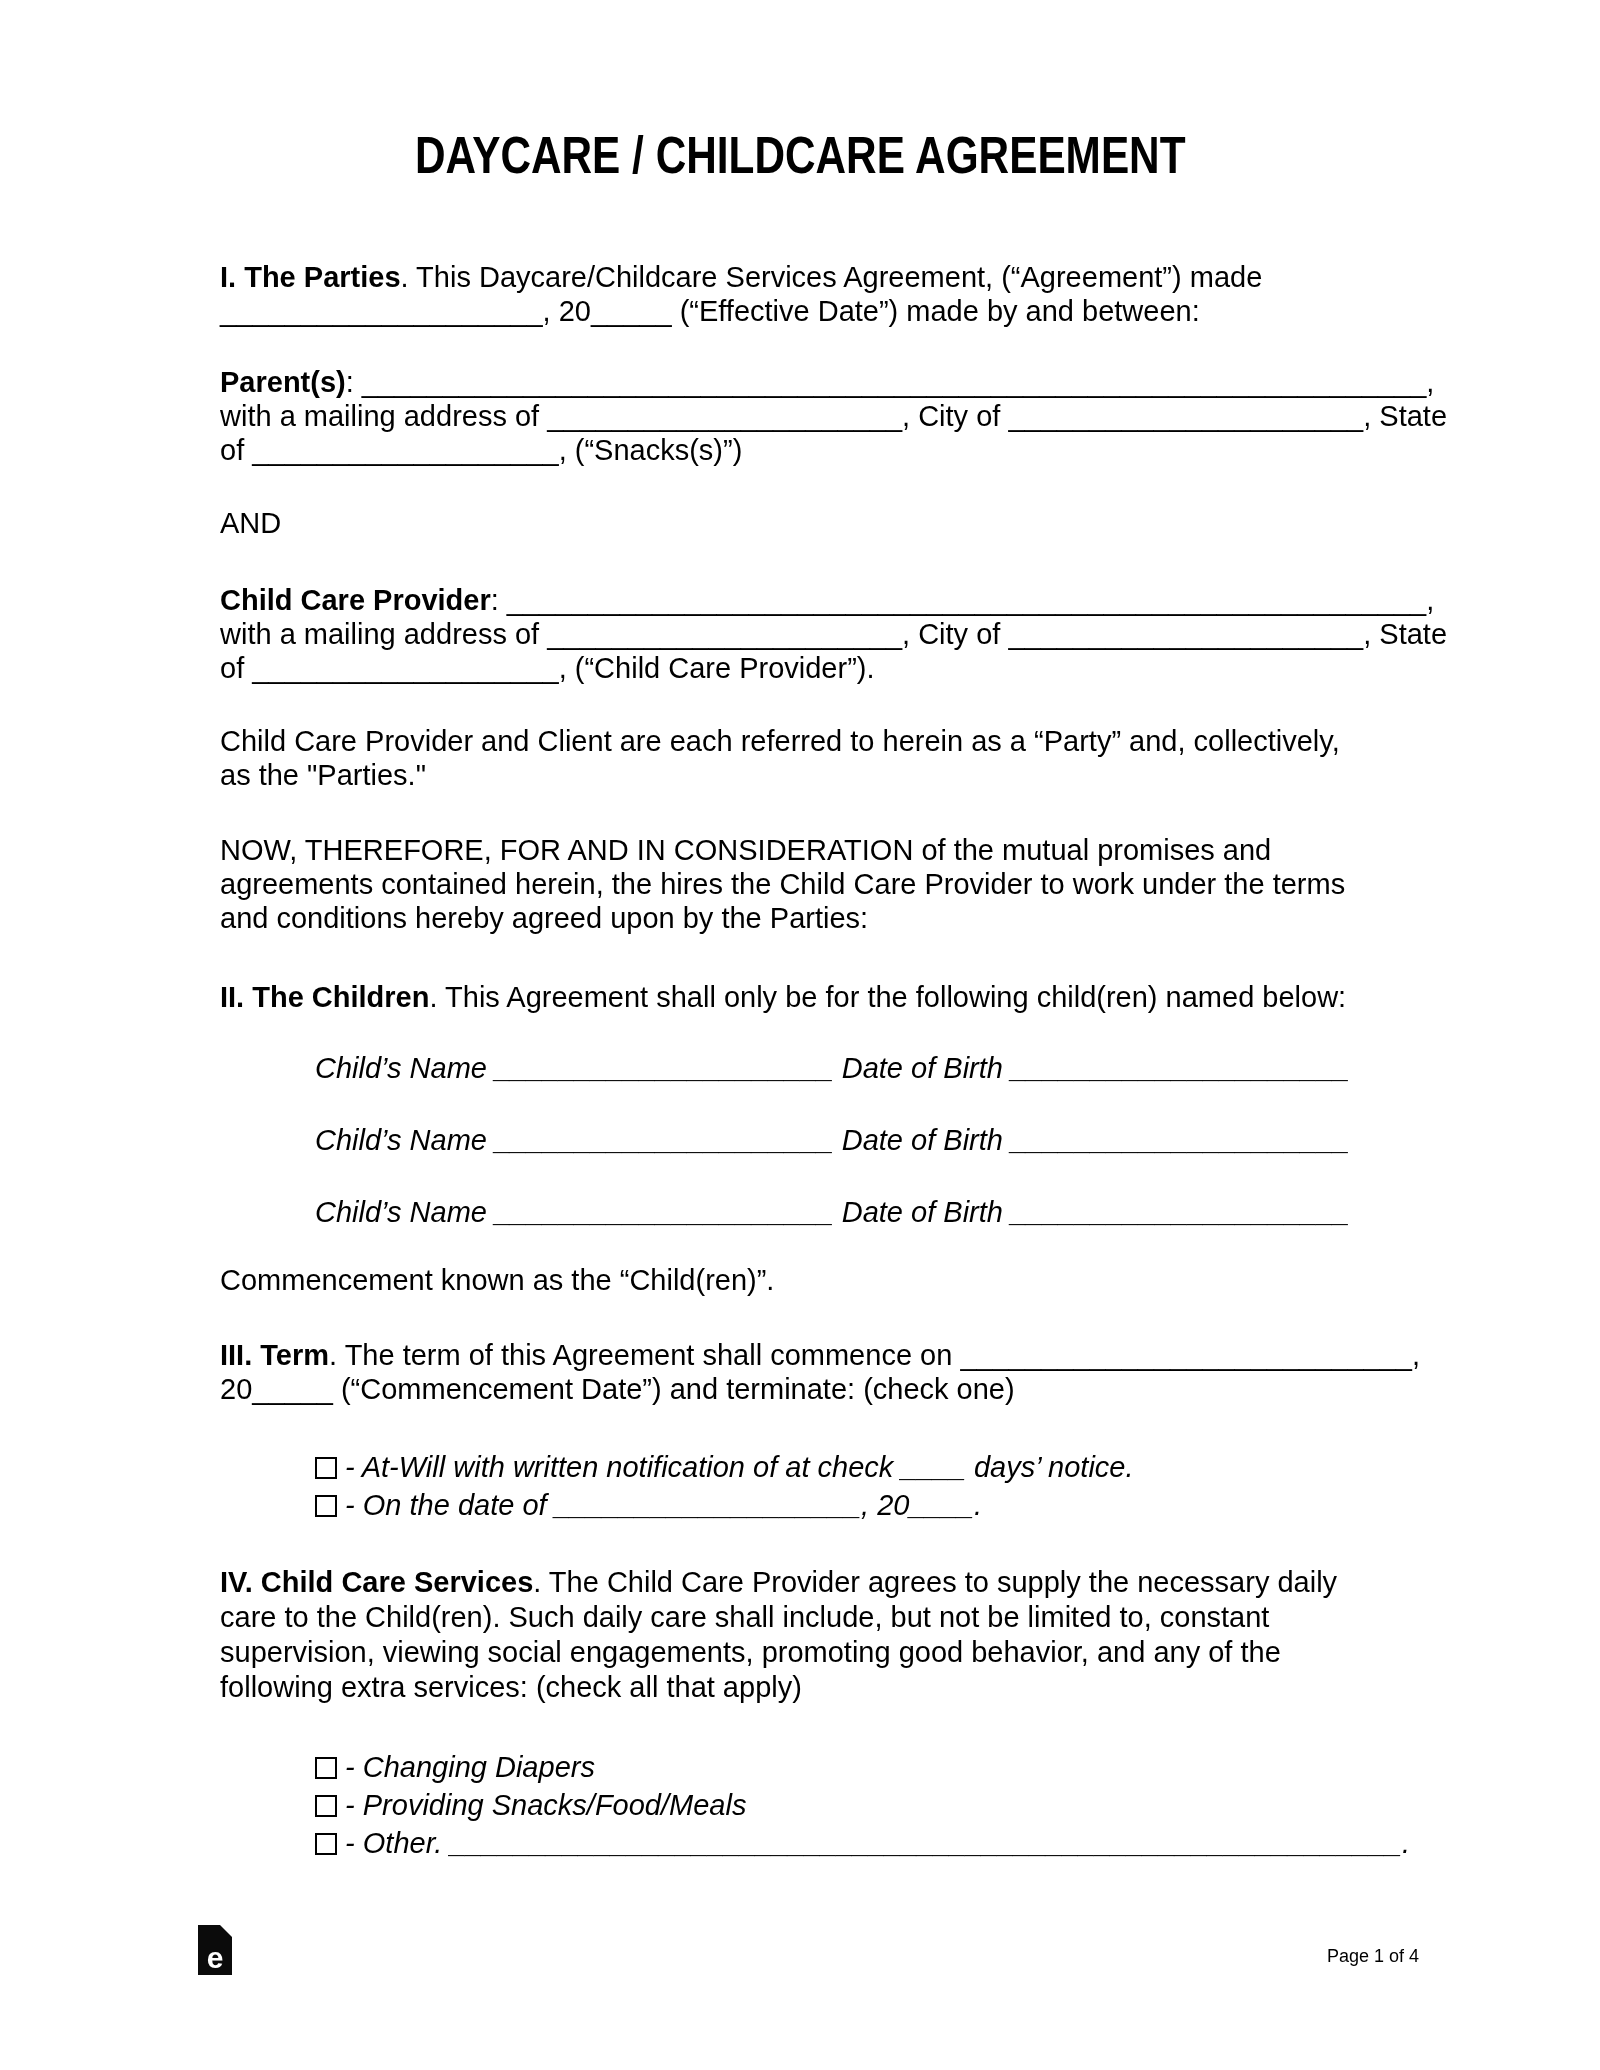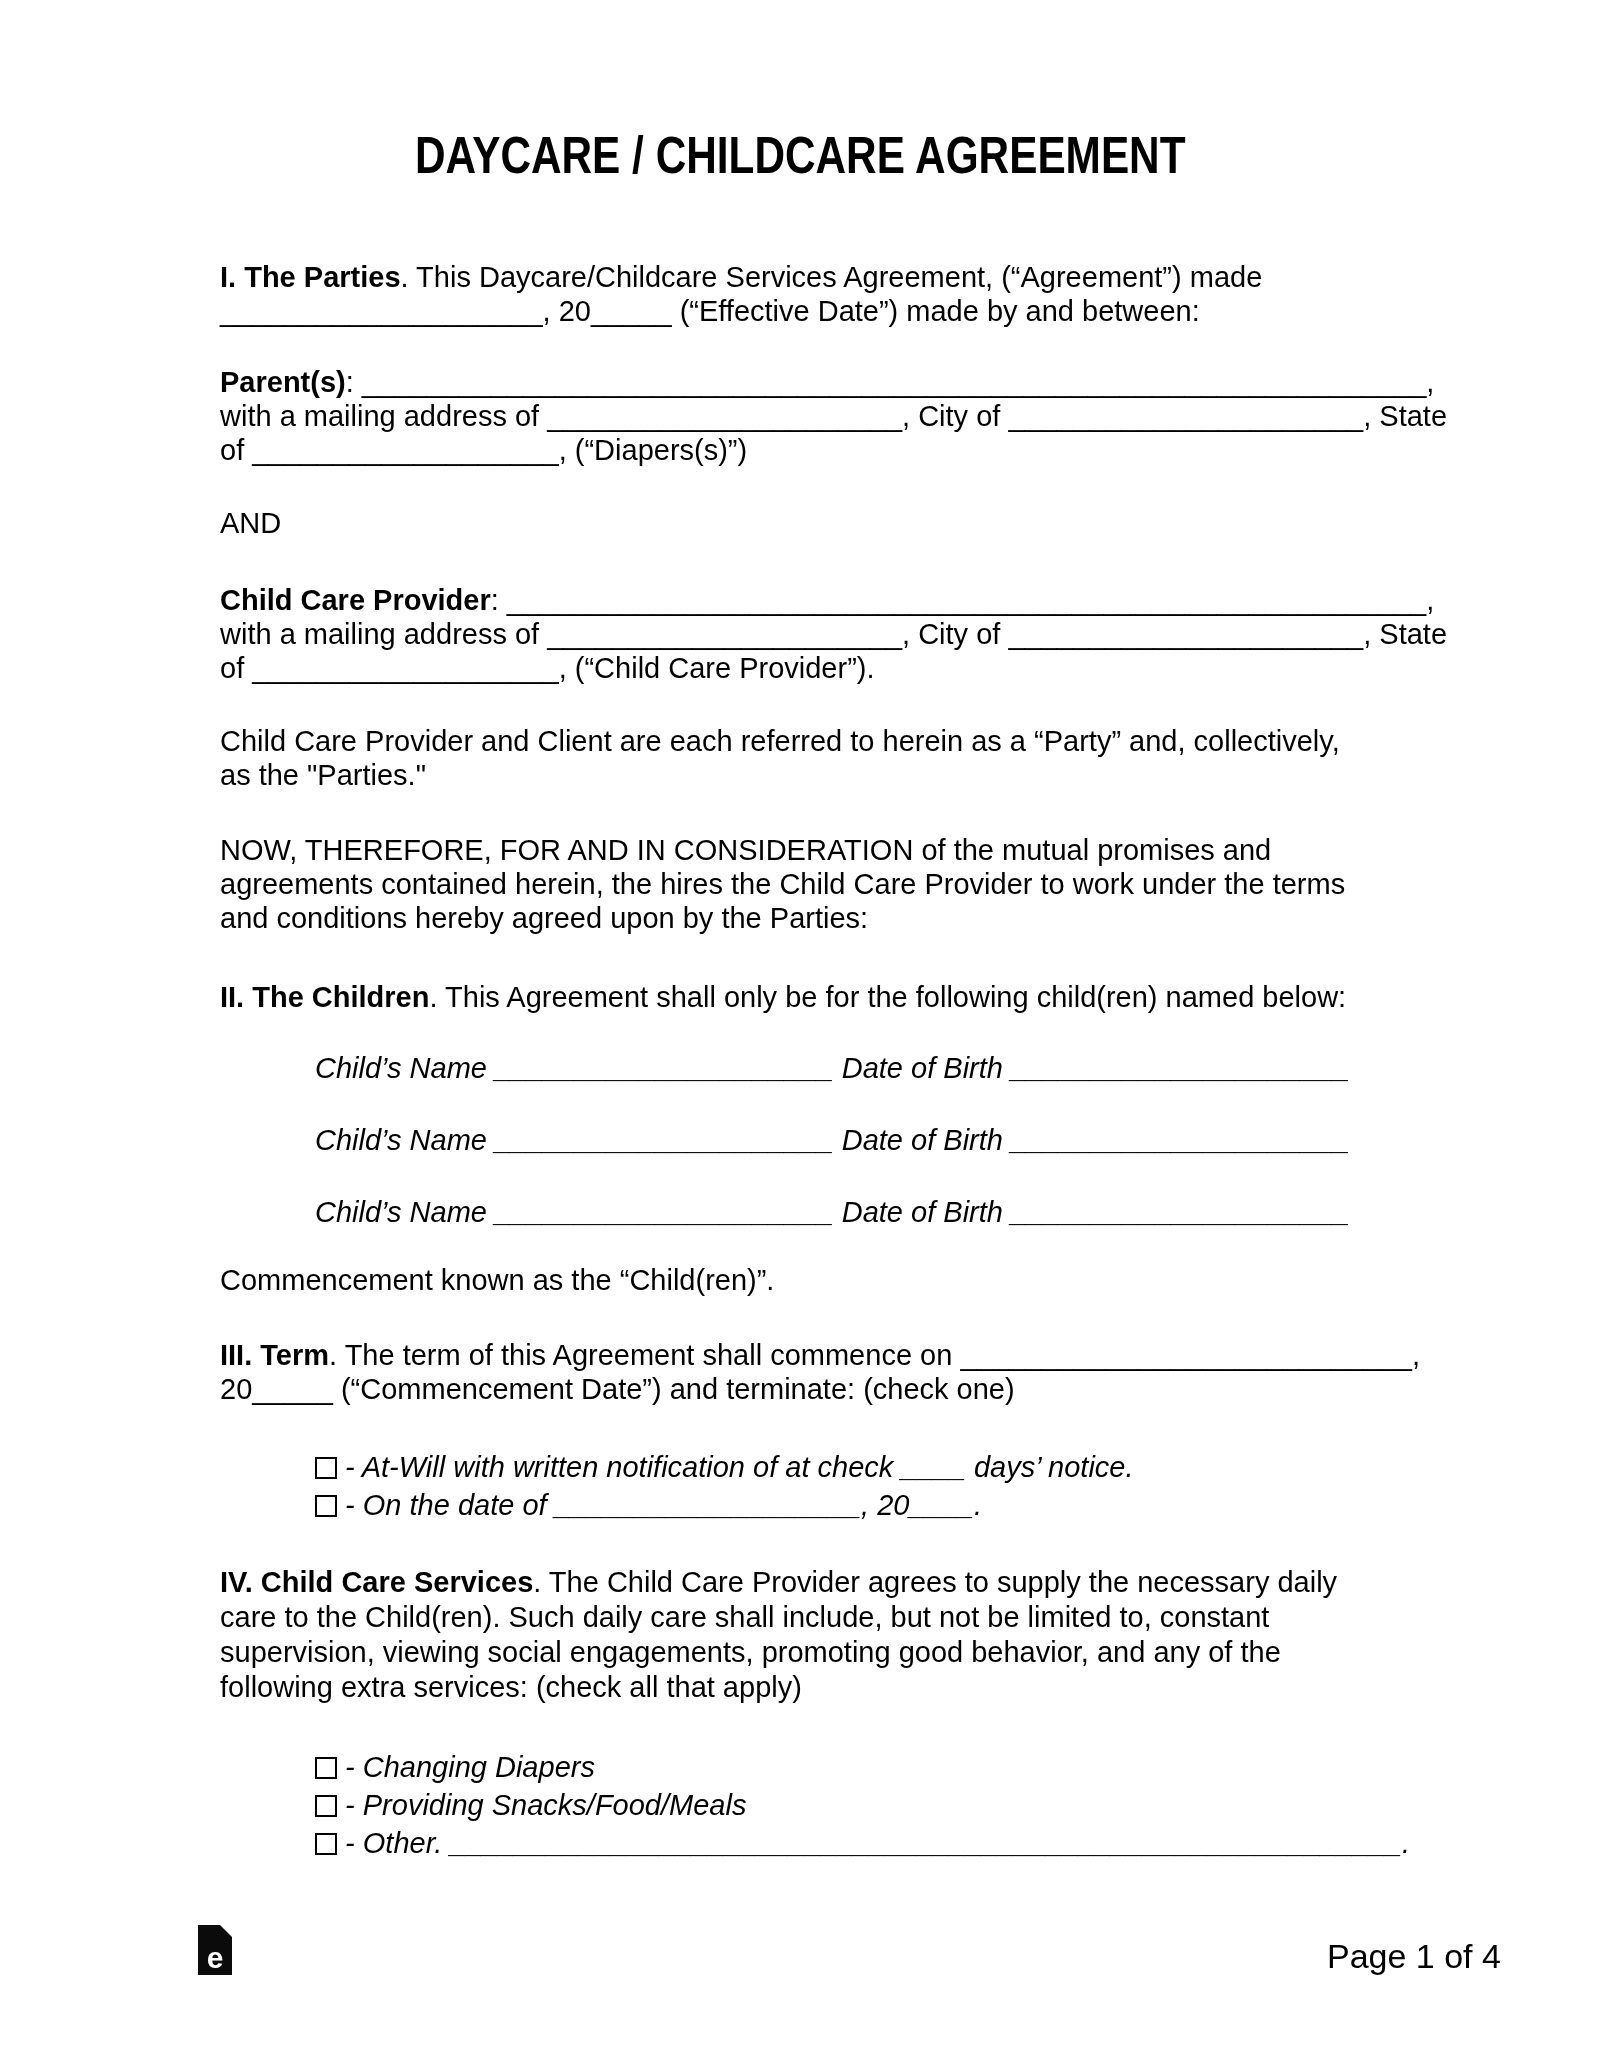--- a/index.html
+++ b/index.html
@@ -70,21 +70,21 @@
     text-align:center;
     color:#ffffff;
     font-weight:bold;
     font-size:30px;
     line-height:30px;
   }
   .page-num{
     position:absolute;
     left:1327px;
     top:1941px;
-    font-size:34px;
+    font-size:18px;
     line-height:30px;
     white-space:nowrap;
   }
 </style>
 </head>
 <body>
 
 <div class="doc-page">
 
   <div class="title-wrap">
@@ -92,21 +92,21 @@
   </div>
 
   <div class="par" style="top:260px">
     <div class="ln"><strong>I. The Parties</strong><span>. This Daycare/Childcare Services Agreement, (“Agreement”) made</span></div>
     <div class="ln">____________________, 20_____ (“Effective Date”) made by and between:</div>
   </div>
 
   <div class="par" style="top:365px">
     <div class="ln"><strong>Parent(s)</strong><span>: __________________________________________________________________,</span></div>
     <div class="ln">with a mailing address of ______________________, City of ______________________, State</div>
-    <div class="ln">of ___________________, (“Diapers(s)”)</div>
+    <div class="ln">of ___________________, (“Snacks(s)”)</div>
   </div>
 
   <div class="par" style="top:506px">
     <div class="ln">AND</div>
   </div>
 
   <div class="par" style="top:583px">
     <div class="ln"><strong>Child Care Provider</strong><span>: _________________________________________________________,</span></div>
     <div class="ln">with a mailing address of ______________________, City of ______________________, State</div>
     <div class="ln">of ___________________, (“Child Care Provider”).</div>

